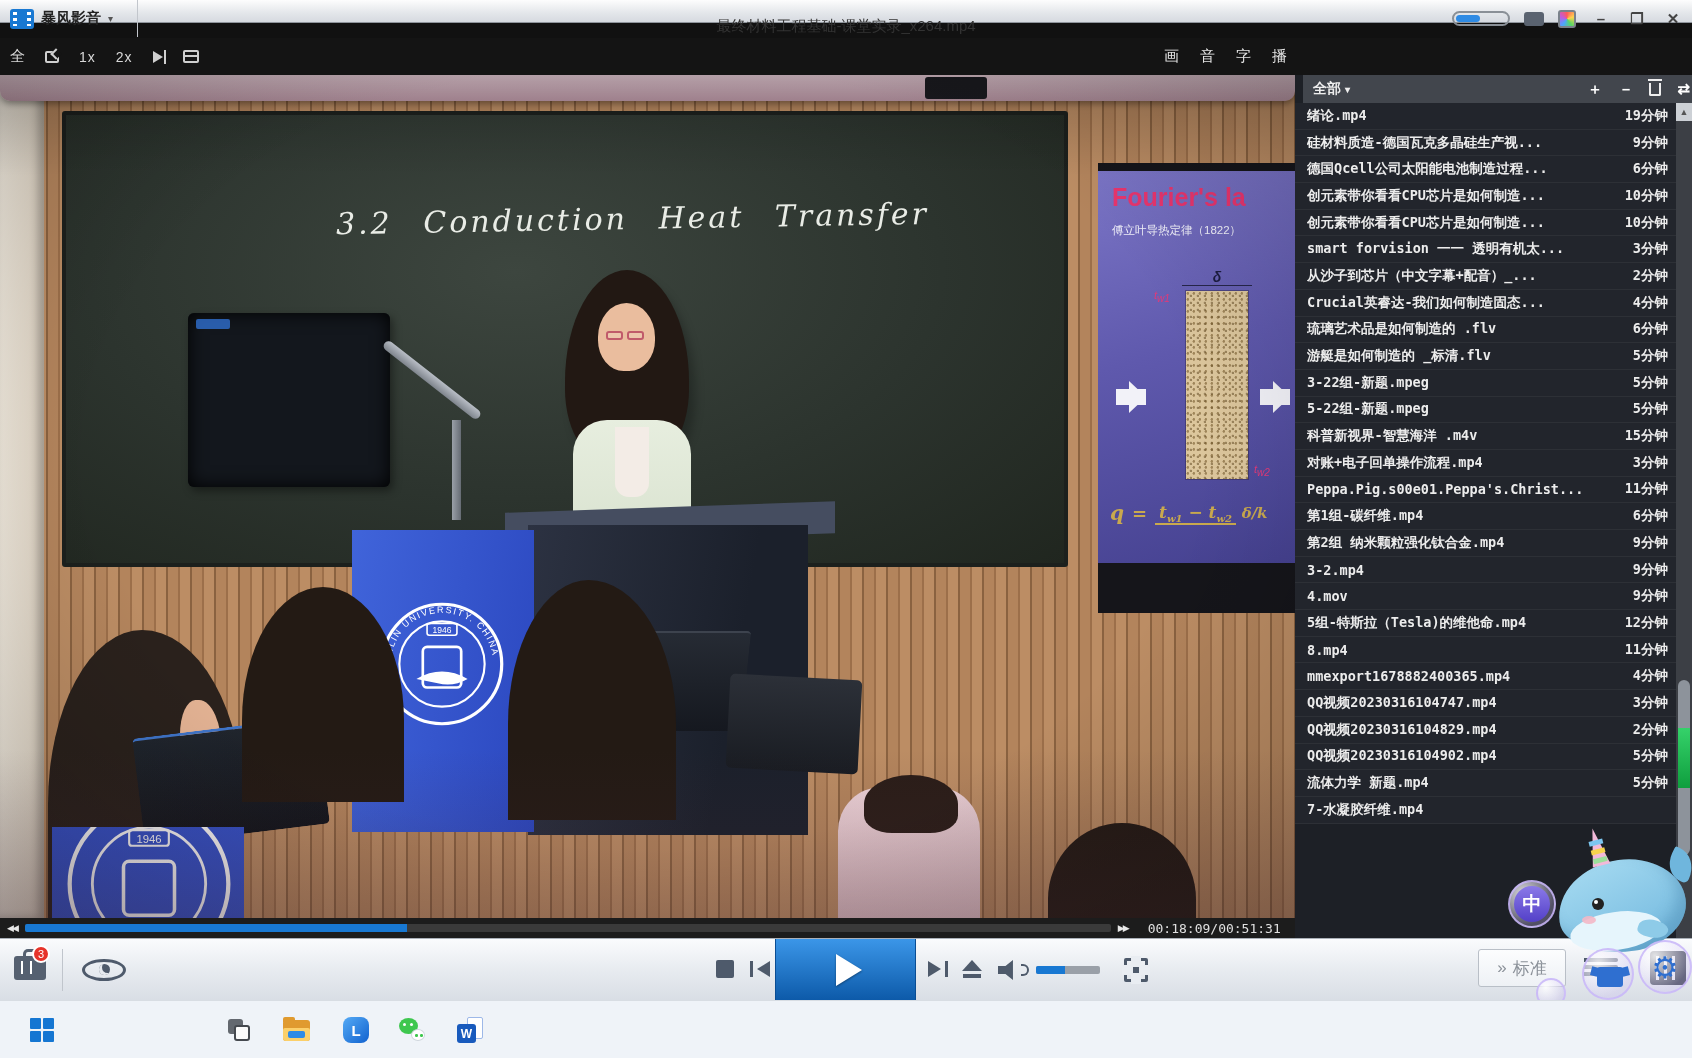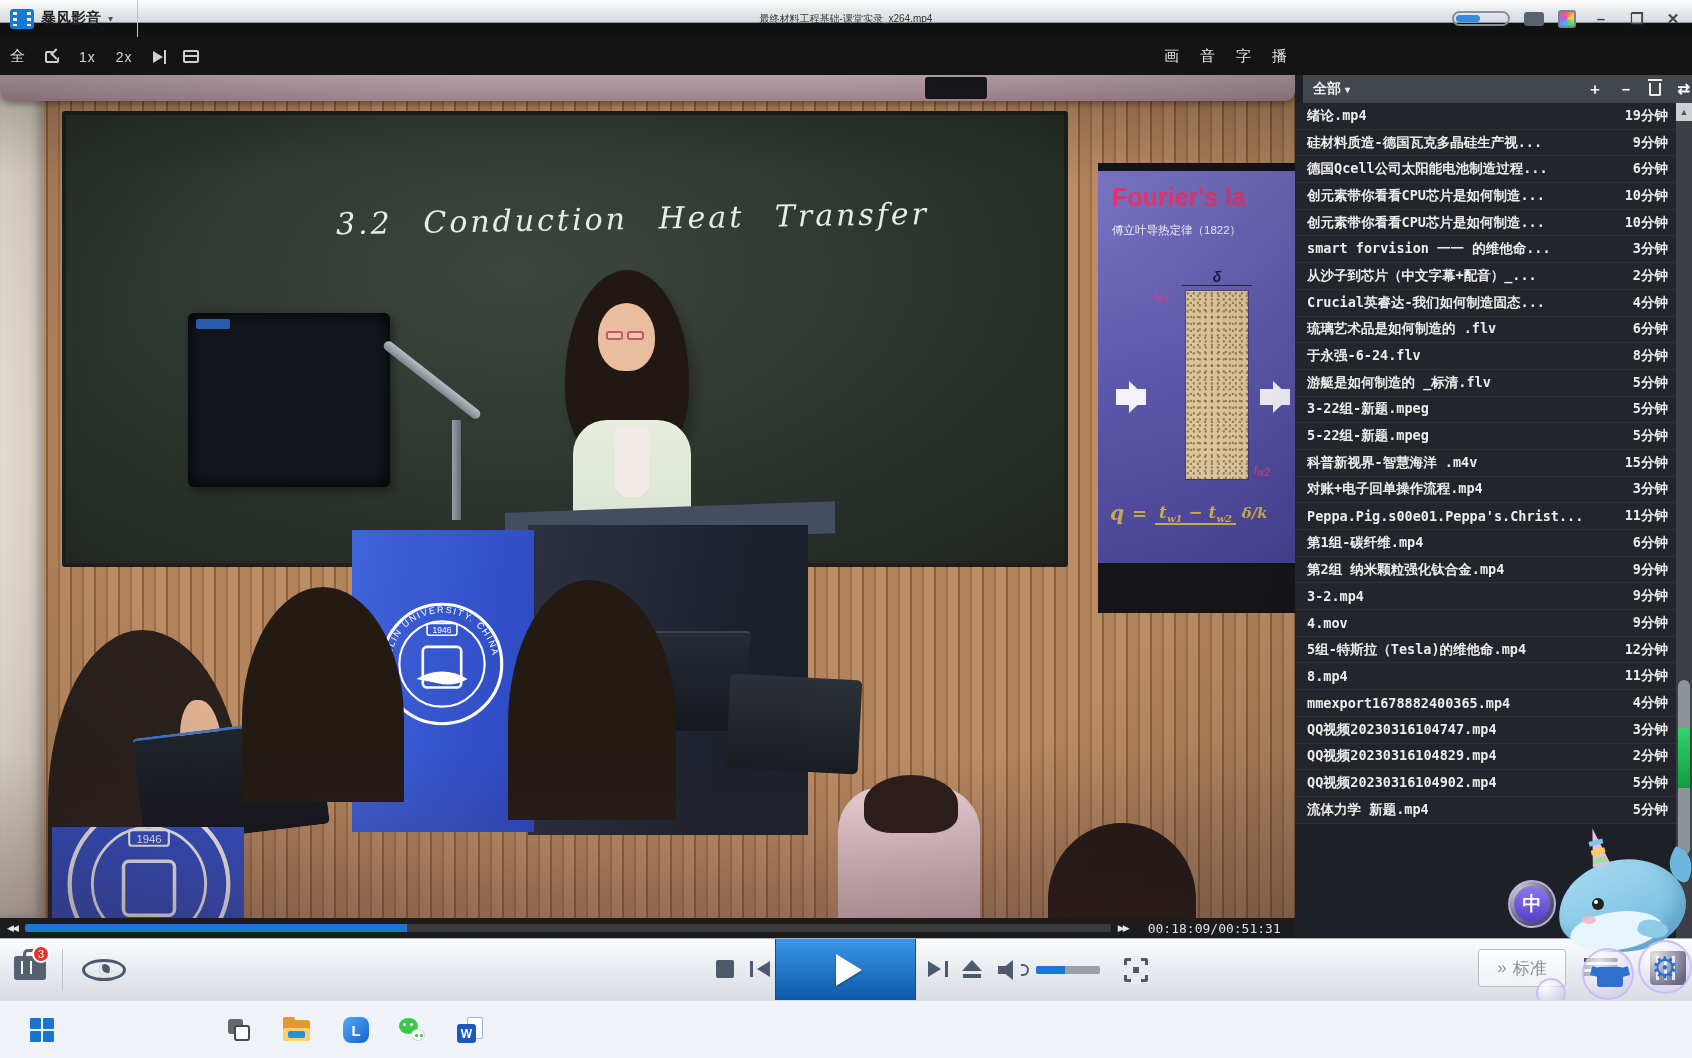--- a/index.html
+++ b/index.html
@@ -12,22 +12,22 @@
   .titlebar { left:0; top:0; width:1692px; height:23px;
     background:linear-gradient(#fdfdfd,#e3e6ea 60%,#d6dae0); border-bottom:1px solid #8f959c; z-index:40; }
   .logo-zone { left:0; top:0; width:138px; height:37px; border-right:1px solid #c2c6cc;
     display:flex; align-items:center; gap:7px; padding-left:10px; }
   .bf-logo { width:24px; height:20px; background:#1878d2; border-radius:3px; position:relative; }
   .bf-logo::before, .bf-logo::after { content:""; position:absolute; top:3px; bottom:3px; width:4px;
     background:repeating-linear-gradient(#fff 0 3px, transparent 3px 6px); }
   .bf-logo::before{ left:3px; } .bf-logo::after{ right:3px; }
   .app-name { font-size:15px; font-weight:bold; color:#222; }
   .menu-arrow { font-size:10px; color:#555; }
-  .win-title { left:0; right:0; top:0; height:37px; display:flex; align-items:center; justify-content:center;
-    font-size:10px; color:#333; pointer-events:none; }
+  .win-title { left:0; right:0; top:8px; height:37px; display:flex; align-items:center; justify-content:center;
+    font-size:15px; color:#333; pointer-events:none; }
   .tb-right { right:8px; top:0; height:37px; display:flex; align-items:center; gap:14px; }
   .mini-toggle { width:58px; height:15px; border:2px solid #8a9097; border-radius:8px; position:relative; }
   .mini-toggle i { position:absolute; left:2px; top:2px; width:24px; height:7px; border-radius:4px; background:#2f8be4; }
   .bubble-icon { width:20px; height:14px; background:#5a6370; border-radius:3px; position:relative; }
   .bubble-icon::after { content:""; position:absolute; left:4px; bottom:-5px; border:5px solid transparent; border-top-color:#5a6370; }
   .skin-icon { width:18px; height:18px; border-radius:3px; border:2px solid #7b828b;
     background:conic-gradient(#ff5a5a,#ffd34d,#59d664,#4da4ff,#c05ae0,#ff5a5a); }
   .winbtn { font-size:15px; color:#444; width:22px; text-align:center; font-weight:bold; }
 
   
@@ -407,43 +407,39 @@
           <span class="fname">创元素带你看看CPU芯片是如何制造...</span>
           <span class="fdur">10分钟</span>
         </div>
 
         <div class="row">
           <span class="fname">创元素带你看看CPU芯片是如何制造...</span>
           <span class="fdur">10分钟</span>
         </div>
 
         <div class="row">
-          <span class="fname">smart forvision 一一 的维他命...</span>
+          <span class="fname">smart forvision 一一 透明有机太...</span>
           <span class="fdur">3分钟</span>
         </div>
 
         <div class="row">
           <span class="fname">从沙子到芯片（中文字幕+配音）_...</span>
           <span class="fdur">2分钟</span>
         </div>
 
         <div class="row">
           <span class="fname">Crucial英睿达-我们如何制造固态...</span>
           <span class="fdur">4分钟</span>
         </div>
 
         <div class="row">
           <span class="fname">琉璃艺术品是如何制造的 .flv</span>
           <span class="fdur">6分钟</span>
         </div>
 
-        <div class="row">
-          <span class="fname">于永强-6-24.flv</span>
-          <span class="fdur">8分钟</span>
-        </div>
 
         <div class="row">
           <span class="fname">游艇是如何制造的 _标清.flv</span>
           <span class="fdur">5分钟</span>
         </div>
 
         <div class="row">
           <span class="fname">3-22组-新题.mpeg</span>
           <span class="fdur">5分钟</span>
         </div>
@@ -518,20 +514,24 @@
         <div class="row">
           <span class="fname">QQ视频20230316104902.mp4</span>
           <span class="fdur">5分钟</span>
         </div>
 
         <div class="row">
           <span class="fname">流体力学 新题.mp4</span>
           <span class="fdur">5分钟</span>
         </div>
 
+        <div class="row">
+          <span class="fname">7-水凝胶纤维.mp4</span>
+          <span class="fdur"></span>
+        </div>
       </div>
     <div class="abs scrollbar">
       <div class="scroll-up">▲</div>
       <div class="scroll-thumb">
           <i></i>
         </div>
     </div>
   </div>
 
   <div class="abs controlbar">

